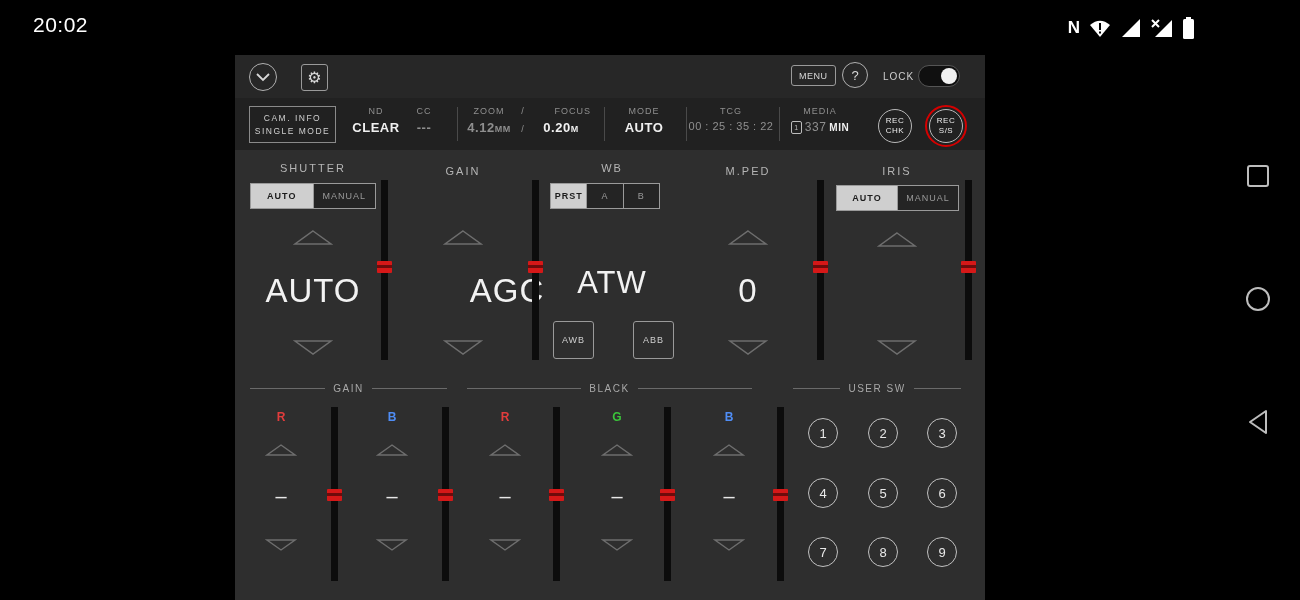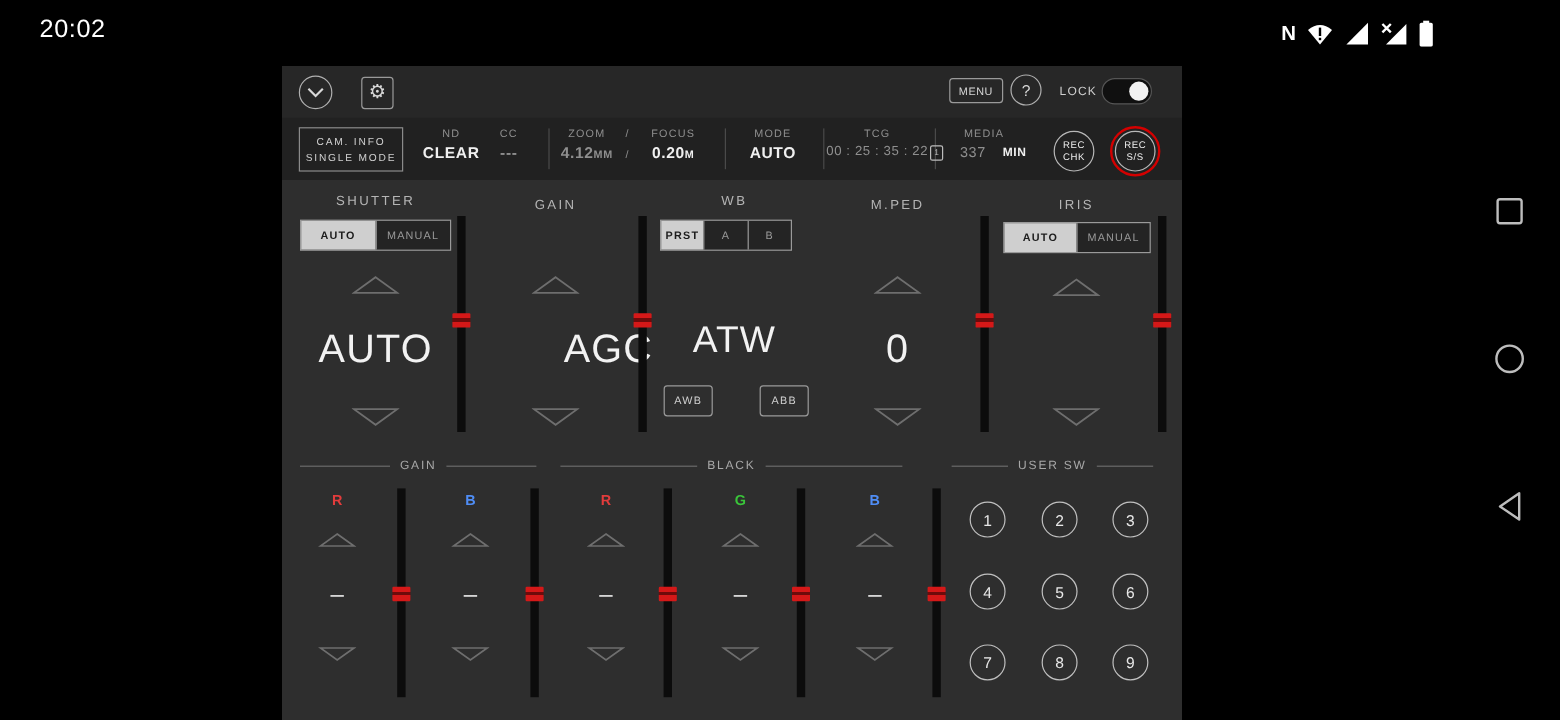--- a/index.html
+++ b/index.html
@@ -31,34 +31,34 @@
   
   .info-block { position:absolute; text-align:center; }
   .info-label { font-size:9px; color:#8f8f8f; letter-spacing:1px; margin-bottom:4px; }
   .info-value { font-size:13px; color:#f0f0f0; font-weight:bold; letter-spacing:0.5px; }
   .dim { color:#8f8f8f; }
   .unit { font-size:9px; }
   .vdiv { position:absolute; width:1px; height:34px; top:9px; background:#4a4a4a; }
   .caminfo { position:absolute; left:14px; top:8px; width:87px; height:37px; border:1px solid #8a8a8a; display:flex; flex-direction:column; align-items:center; justify-content:center; gap:3px; color:#d0d0d0; font-size:8.5px; letter-spacing:1.5px; cursor:pointer; background:transparent; }
   .zf-row { display:flex; align-items:baseline; }
   .zf-row span { display:inline-block; text-align:center; }
-  .media-row { display:flex; align-items:center; gap:14px; }
+  .media-row { display:flex; align-items:center; justify-content:center; gap:3px; }
   .media-chip { width:11px; height:13px; border:1px solid #bdbdbd; border-radius:2px; font-size:7px; color:#bdbdbd; display:flex; align-items:center; justify-content:center; }
   .rec-btn { width:34px; height:34px; border-radius:50%; border:1px solid #b8b8b8; background:transparent; color:#ececec; font-size:8px; line-height:1.25; letter-spacing:0.5px; display:flex; flex-direction:column; align-items:center; justify-content:center; cursor:pointer; }
   .rec-ring { position:absolute; left:690px; top:7px; width:42px; height:42px; border-radius:50%; border:2px solid #d40000; display:flex; align-items:center; justify-content:center; }
 
   
   .sec-label { position:absolute; width:120px; text-align:center; font-size:11px; color:#b5b5b5; letter-spacing:2px; }
   .seg { position:absolute; display:flex; height:26px; border:1px solid #9a9a9a; background:#242424; }
   .seg button { flex:1; border:none; background:transparent; color:#9a9a9a; font-size:9px; letter-spacing:1px; cursor:pointer; font-family:"Liberation Sans", sans-serif; }
   .seg button + button { border-left:1px solid #9a9a9a; }
   .seg button.on { background:#cfcfcf; color:#1c1c1c; font-weight:bold; }
   .arrow { position:absolute; background:transparent; border:none; padding:0; cursor:pointer; line-height:0; }
   .big-val { position:absolute; width:150px; text-align:center; font-size:33px; color:#f2f2f2; letter-spacing:1px; }
-  .small-btn { position:absolute; width:41px; height:26px; border:1px solid #9a9a9a; border-radius:3px; background:transparent; color:#cfcfcf; font-size:9px; letter-spacing:1px; cursor:pointer; }
+  .small-btn { position:absolute; width:41px; height:38px; border:1px solid #9a9a9a; border-radius:3px; background:transparent; color:#cfcfcf; font-size:9px; letter-spacing:1px; cursor:pointer; }
   .vslider { position:absolute; width:7px; background:#0c0c0c; cursor:pointer; }
   .vslider .handle { position:absolute; left:-4px; width:15px; height:12px; border-radius:1px; background:linear-gradient(to bottom,#d51818 0 4px,#6e0b0b 4px 7px,#d51818 7px 12px); cursor:grab; }
   .group-hd { position:absolute; display:flex; align-items:center; gap:8px; color:#a8a8a8; font-size:10px; letter-spacing:1.5px; }
   .group-hd .hline { flex:1; height:1px; background:#6a6a6a; }
   .ch-label { position:absolute; width:40px; text-align:center; font-size:12px; font-weight:bold; }
   .ch-r { color:#e23c3c; } .ch-g { color:#3ac53a; } .ch-b { color:#4f8df5; }
   .ch-val { position:absolute; width:40px; text-align:center; font-size:20px; color:#e8e8e8; }
   .usw { position:absolute; width:30px; height:30px; border-radius:50%; border:1px solid #c0c0c0; background:transparent; color:#e8e8e8; font-size:13px; cursor:pointer; }
 </style>
 </head>
@@ -122,21 +122,21 @@
         <div class="info-label">CC</div>
         <div class="info-value dim">---</div>
       </div>
 
       <div class="vdiv" style="left:222px;"></div>
 
       <div class="info-block" style="left:228px; top:8px; width:132px;">
         <div class="zf-row info-label" style="margin-bottom:4px;">
           <span style="width:52px;">ZOOM</span>
           <span style="width:16px;">/</span>
-          <span style="width:60px;">FOCUS</span>
+          <span style="width:60px;text-align:right;">FOCUS</span>
         </div>
         <div class="zf-row">
           <span style="width:52px;" class="info-value dim"><span>4.12</span><span class="unit">MM</span></span>
           <span style="width:16px;" class="info-label">/</span>
           <span style="width:60px;" class="info-value"><span>0.20</span><span class="unit">M</span></span>
         </div>
       </div>
 
       <div class="vdiv" style="left:369px;"></div>
 

